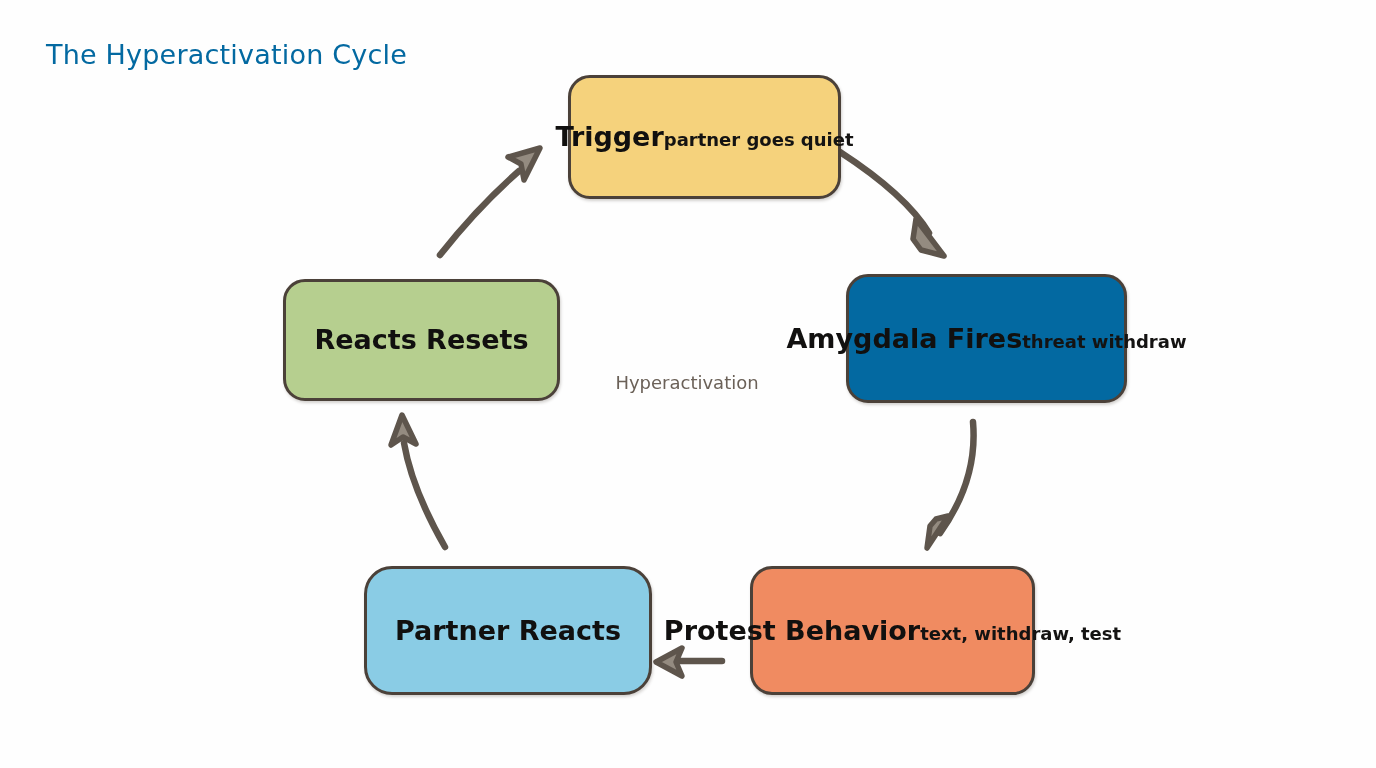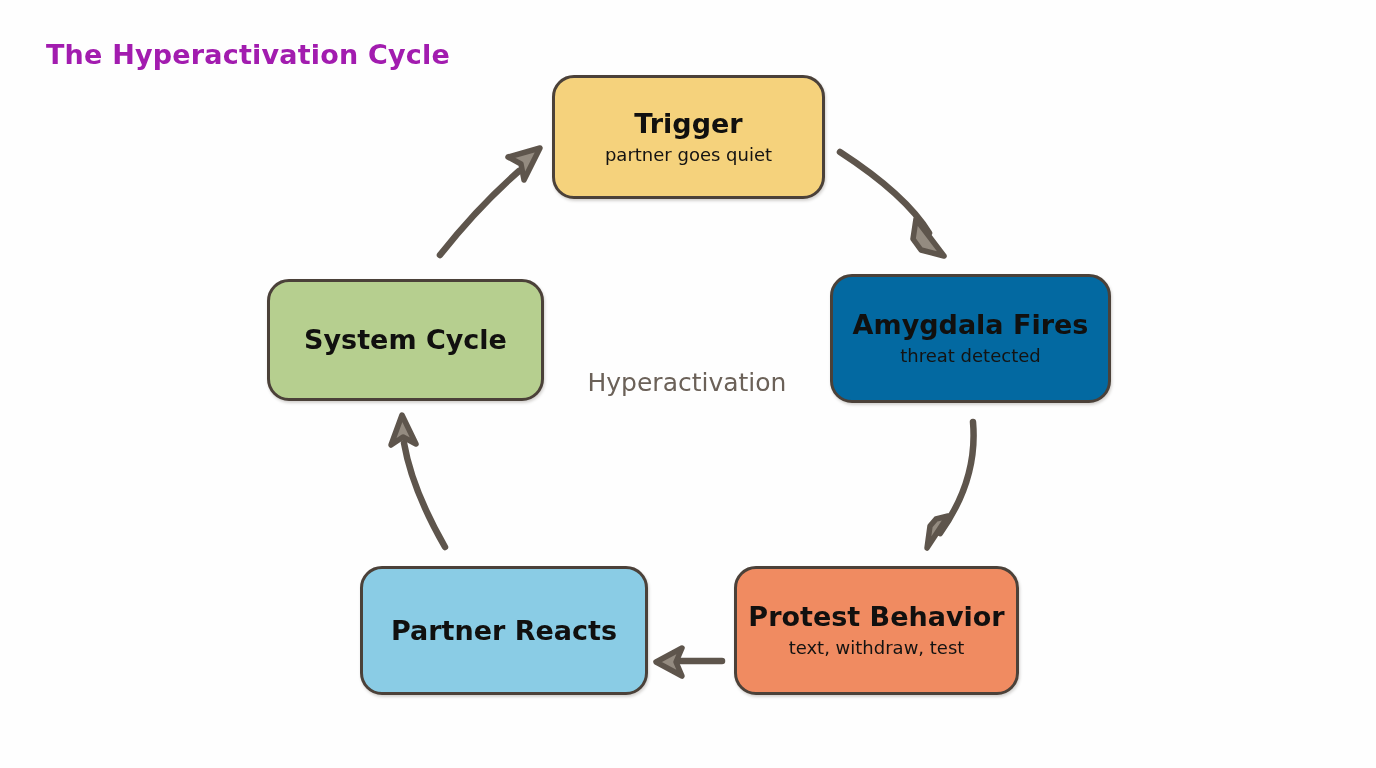--- a/index.html
+++ b/index.html
@@ -35,21 +35,21 @@
     font-family: "DejaVu Sans", "Liberation Sans", sans-serif;
   }
 
   
   #center-caption {
     position: absolute;
     left: 562px;
     top: 363px;
     width: 250px;
     text-align: center;
-    font-size: 25px;
+    font-size: 18px;
     line-height: 39px;
     color: #6b6158;
     font-family: "DejaVu Sans", "Liberation Sans", sans-serif;
   }
   #center-caption .cap-line { display: block; }
 
   
   #arrow-layer {
     position: absolute;
     left: 0; top: 0;
@@ -58,40 +58,41 @@
     pointer-events: none;
   }
 
   
   .node {
     position: absolute;
     box-sizing: border-box;
     border: 3px solid #4b4139;
     border-radius: 22px;
     display: flex;
-    flex-direction: column;
+    flex-direction: row;
     align-items: center;
     justify-content: center;
     box-shadow: 1px 2px 3px rgba(60,50,40,0.22);
     text-align: center;
     padding: 4px 10px;
+    margin-left: 16px;
   }
   .node .node-title {
     display: block;
     font-size: 27px;
     font-weight: 700;
     color: #11100f;
     line-height: 1.08;
     white-space: nowrap;
     letter-spacing: 0px;
   }
   .node .node-sub {
     display: block;
     font-size: 18px;
-    font-weight: 400;
+    font-weight: 700;
     color: #141312;
     line-height: 1.15;
     margin-top: 7px;
     white-space: nowrap;
   }
 
   #node-trigger {
     left: 552px; top: 75px;
     width: 273px; height: 124px;
     background: #f5d27c;
@@ -100,36 +101,37 @@
     left: 830px; top: 274px;
     width: 281px; height: 129px;
     background: #f08b61;
   }
   #node-protest {
     left: 734px; top: 566px;
     width: 285px; height: 129px;
     background: #f08b61;
   }
   #node-partner {
-    left: 360px; top: 566px;
+    left: 348px; top: 566px;
     width: 288px; height: 129px;
     background: #8acce5;
+    border-radius: 28px;
   }
   #node-reset {
     left: 267px; top: 279px;
     width: 277px; height: 122px;
     background: #b6cf8f;
   }
 </style>
 </head>
 <body>
 
 <div id="canvas" style="background: rgb(254, 254, 254);">
 
-  <div id="page-title" style="color: #a21caf; font-weight: bold;">The Hyperactivation Cycle</div>
+  <div id="page-title" style="color: #0369a1;">The Hyperactivation Cycle</div>
 
   <svg id="arrow-layer" viewBox="0 0 1376 768" width="1376" height="768" xmlns="http://www.w3.org/2000/svg">
 
     <g>
       <path d="M 840,152 C 880,178 912,205 929,233" fill="none" stroke="#5e554c" stroke-width="6.5" stroke-linecap="round" stroke-linejoin="round"></path>
       <path d="M 916,219 L 944,256 L 921,250 L 913,239 Z" fill="#948b80" stroke="#5e554c" stroke-width="5.5" stroke-linejoin="round"></path>
     </g>
 
     <g>
       <path d="M 973,422 C 977,468 960,505 940,533" fill="none" stroke="#5e554c" stroke-width="6.5" stroke-linecap="round" stroke-linejoin="round"></path>
@@ -156,29 +158,29 @@
     <span class="cap-line">Hyperactivation</span>
   </div>
 
   <div class="node" id="node-trigger" style="background: rgb(245, 210, 124); border-color: rgb(75, 65, 57);">
     <span class="node-title">Trigger</span>
     <span class="node-sub">partner goes quiet</span>
   </div>
 
   <div class="node" id="node-amygdala" style="background: #0369a1; border-color: rgb(75, 65, 57);">
     <span class="node-title">Amygdala Fires</span>
-    <span class="node-sub">threat detected</span>
+    <span class="node-sub">threat withdraw</span>
   </div>
 
   <div class="node" id="node-protest" style="background: rgb(240, 139, 97); border-color: rgb(75, 65, 57);">
     <span class="node-title">Protest Behavior</span>
     <span class="node-sub">text, withdraw, test</span>
   </div>
 
   <div class="node" id="node-partner" style="background: rgb(138, 204, 229); border-color: rgb(75, 65, 57);">
     <span class="node-title">Partner Reacts</span>
   </div>
 
   <div class="node" id="node-reset" style="background: rgb(182, 207, 143); border-color: rgb(75, 65, 57);">
-    <span class="node-title">System Cycle</span>
+    <span class="node-title">Reacts Resets</span>
   </div>
 
 </div>
 
 </body></html>

